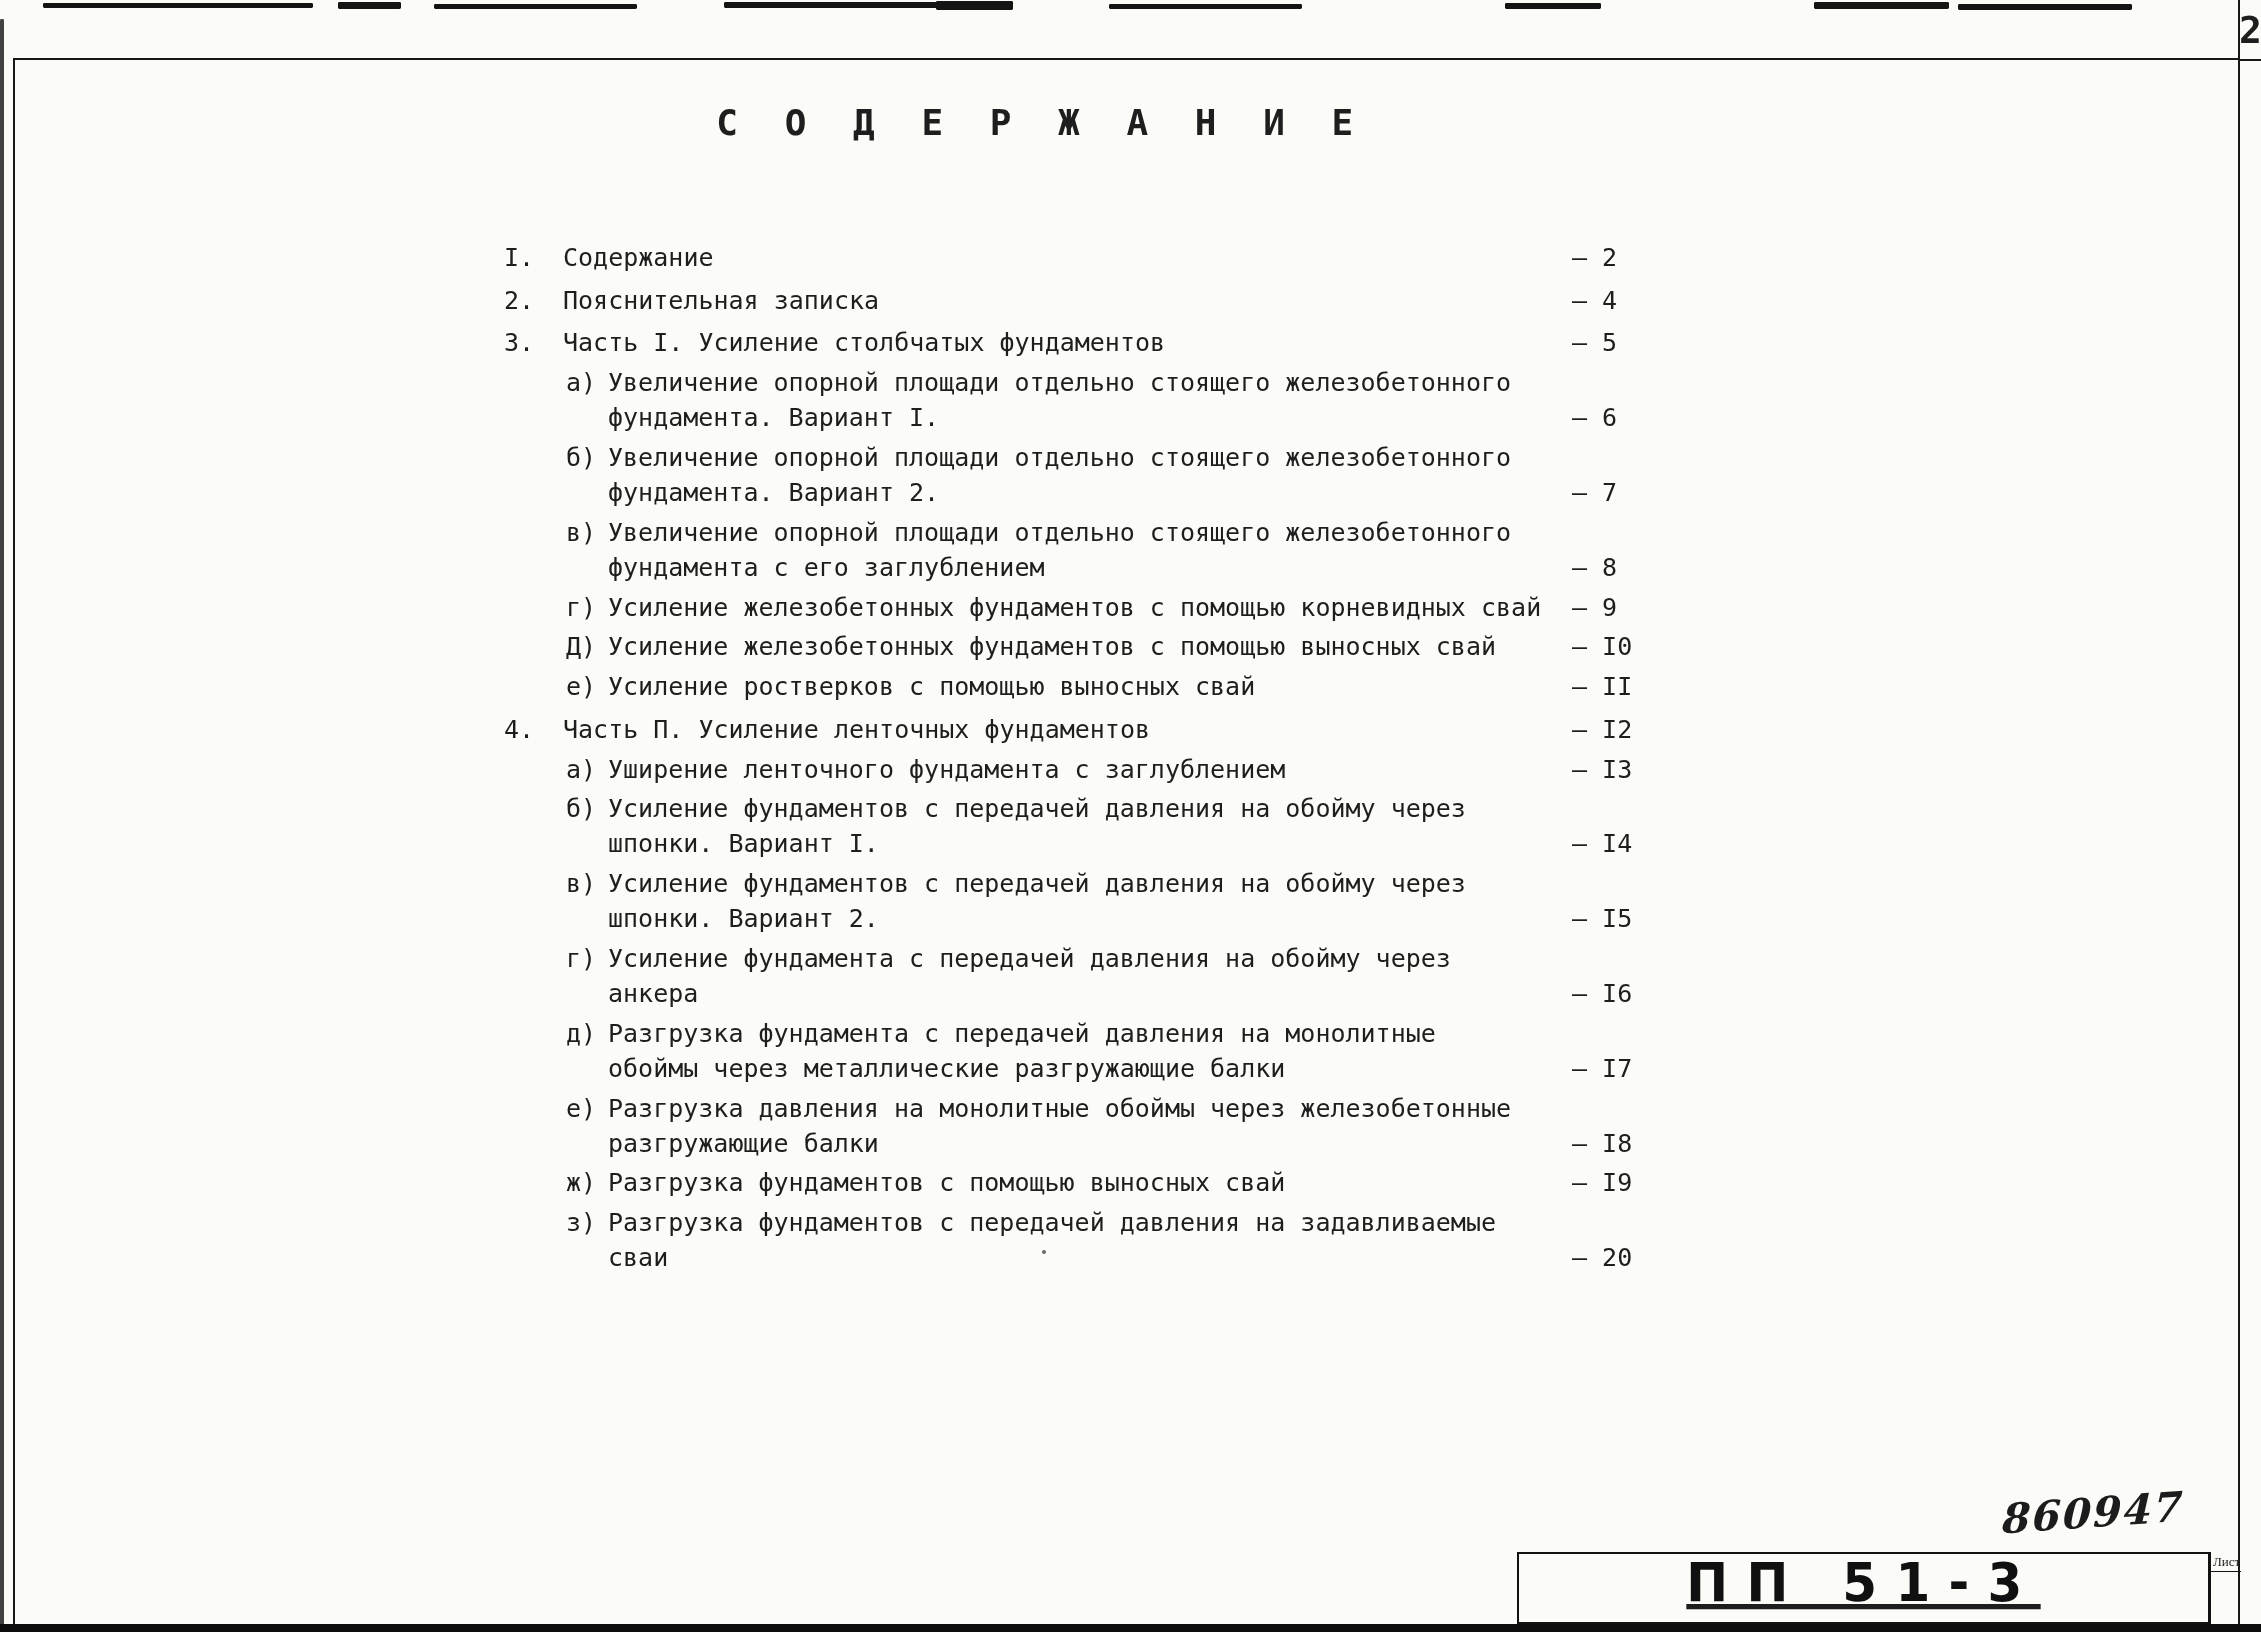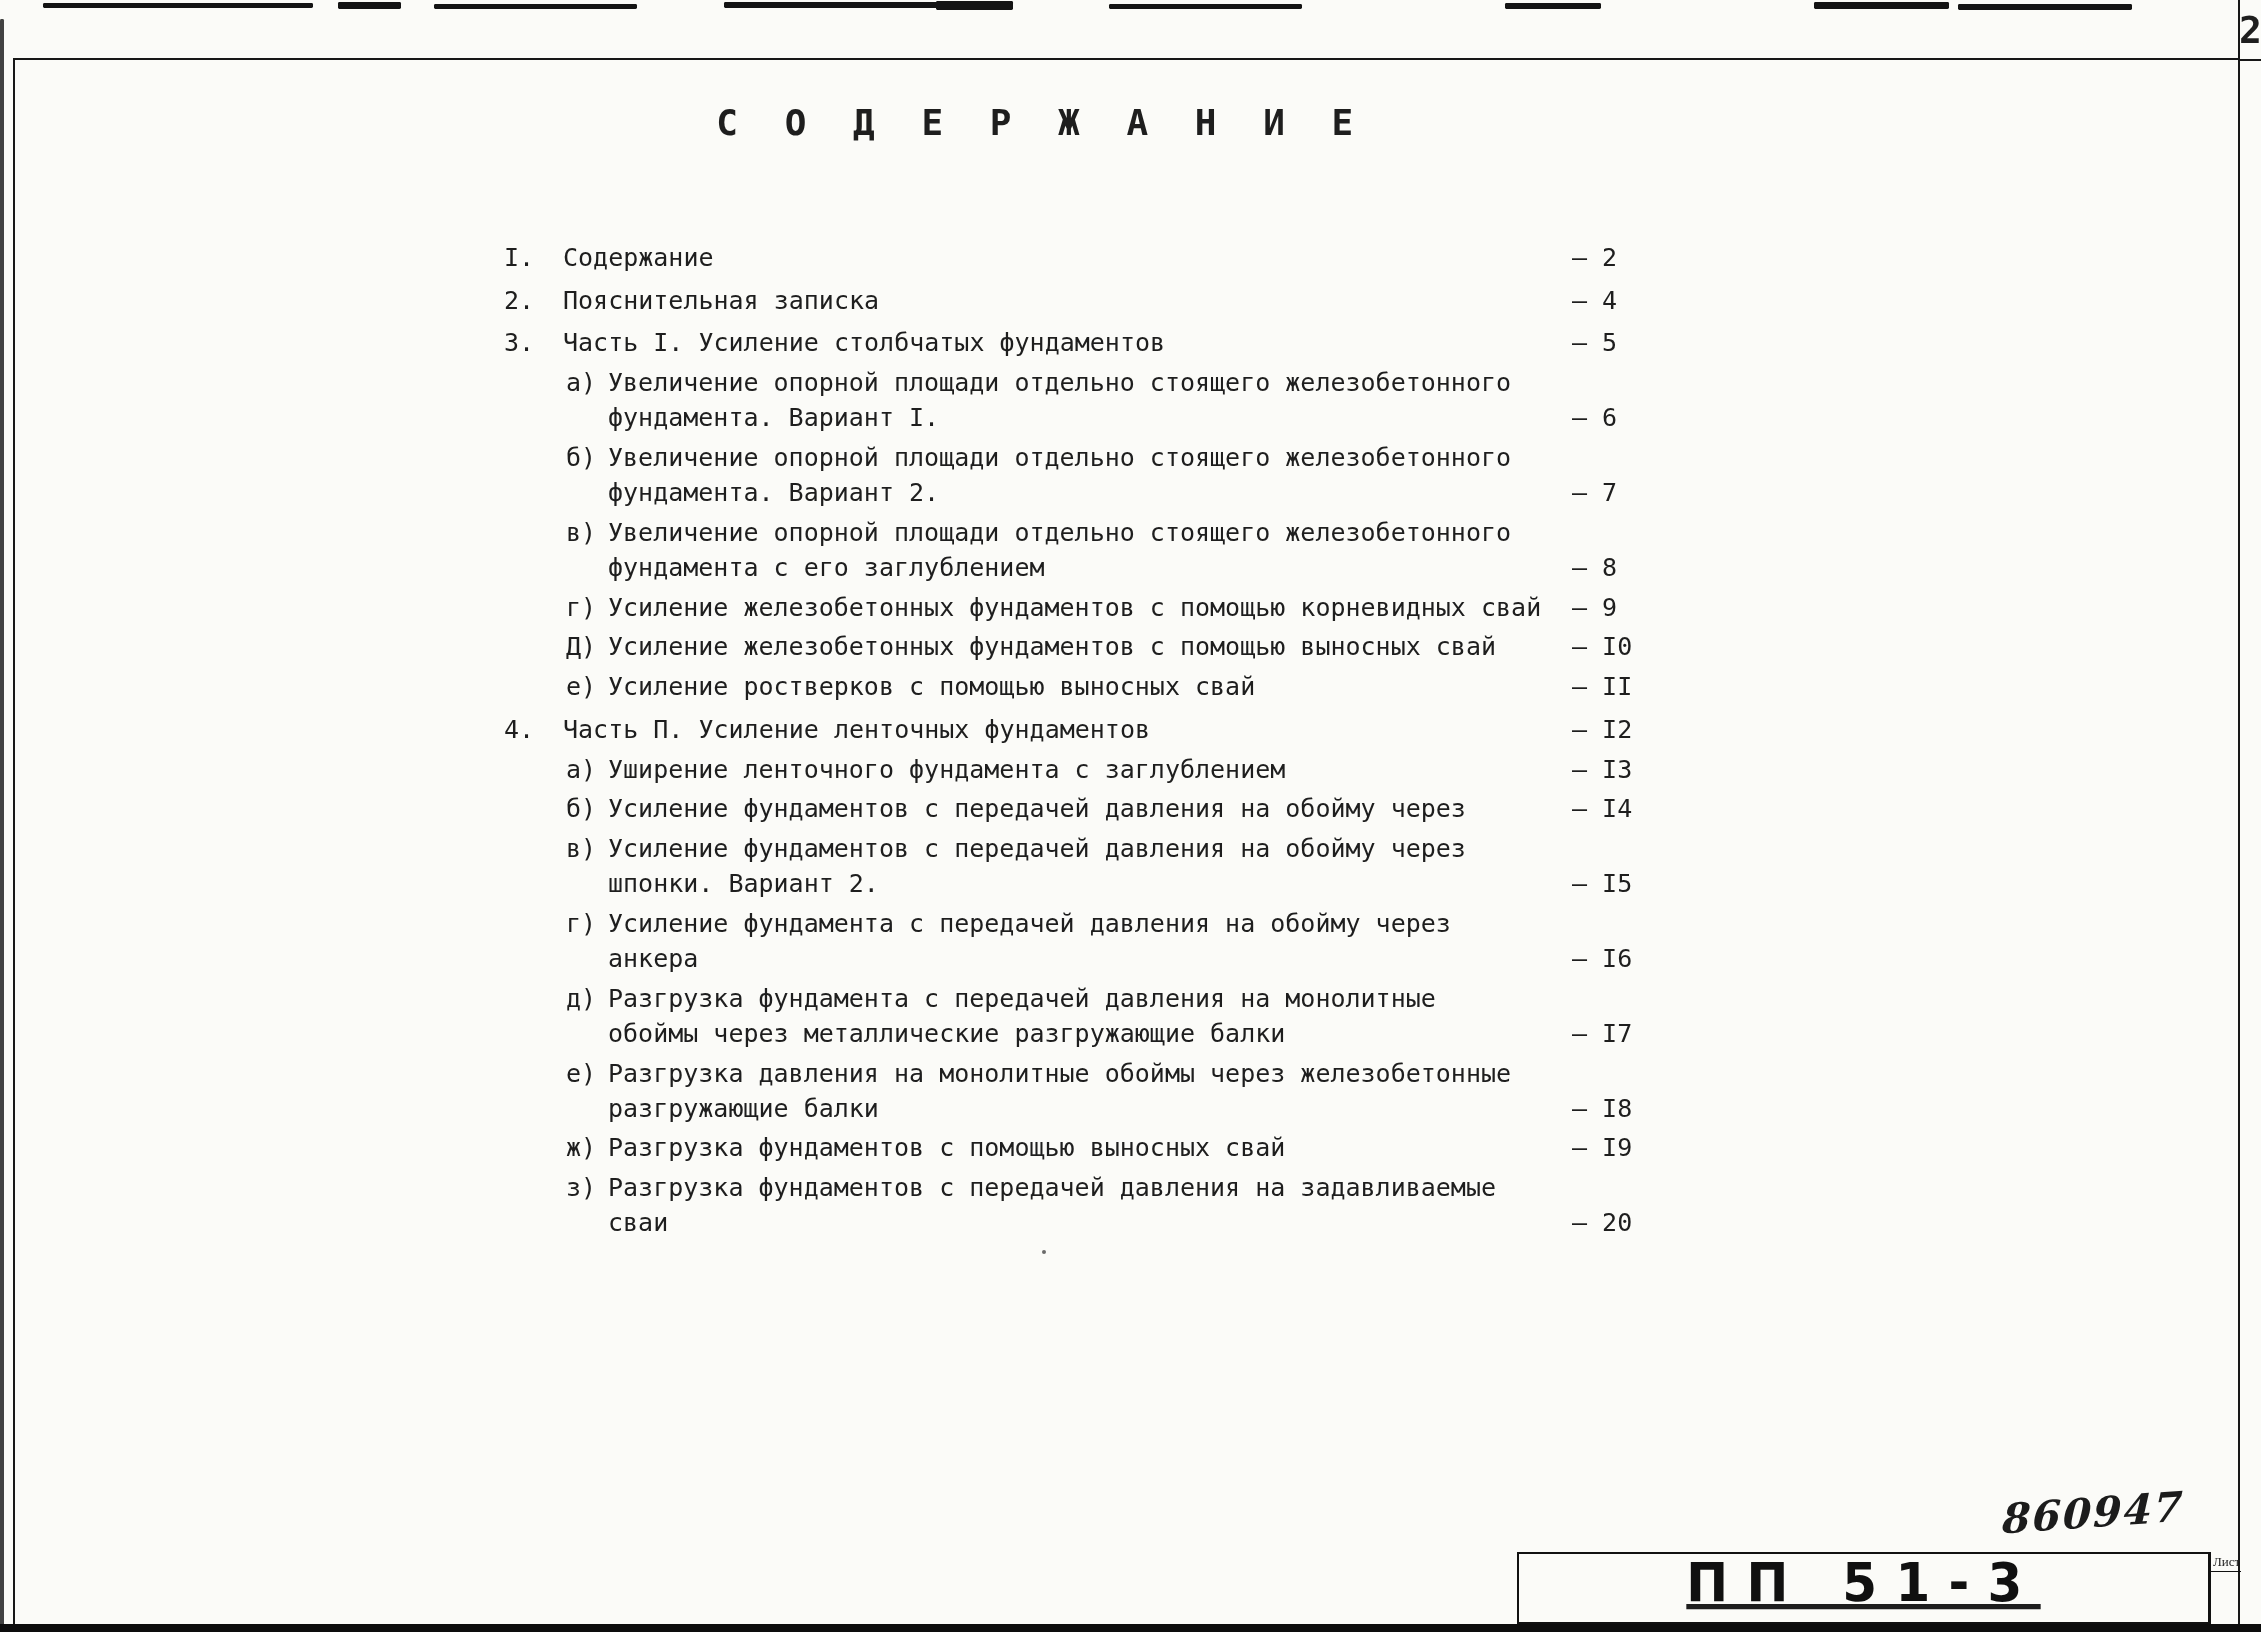--- a/index.html
+++ b/index.html
@@ -203,20 +203,21 @@
         <span class="marker">а)</span>
         <div class="lines">
           <div>Уширение ленточного фундамента с заглублением</div>
         </div>
         <span class="page">– I3</span>
       </div>
       <div class="entry lvl2">
         <span class="marker">б)</span>
         <div class="lines">
           <div>Усиление фундаментов с передачей давления на обойму через</div>
+          <div>шпонки. Вариант I.</div>
         </div>
         <span class="page">– I4</span>
       </div>
       <div class="entry lvl2">
         <span class="marker">в)</span>
         <div class="lines">
           <div>Усиление фундаментов с передачей давления на обойму через</div>
           <div>шпонки. Вариант 2.</div>
         </div>
         <span class="page">– I5</span>

